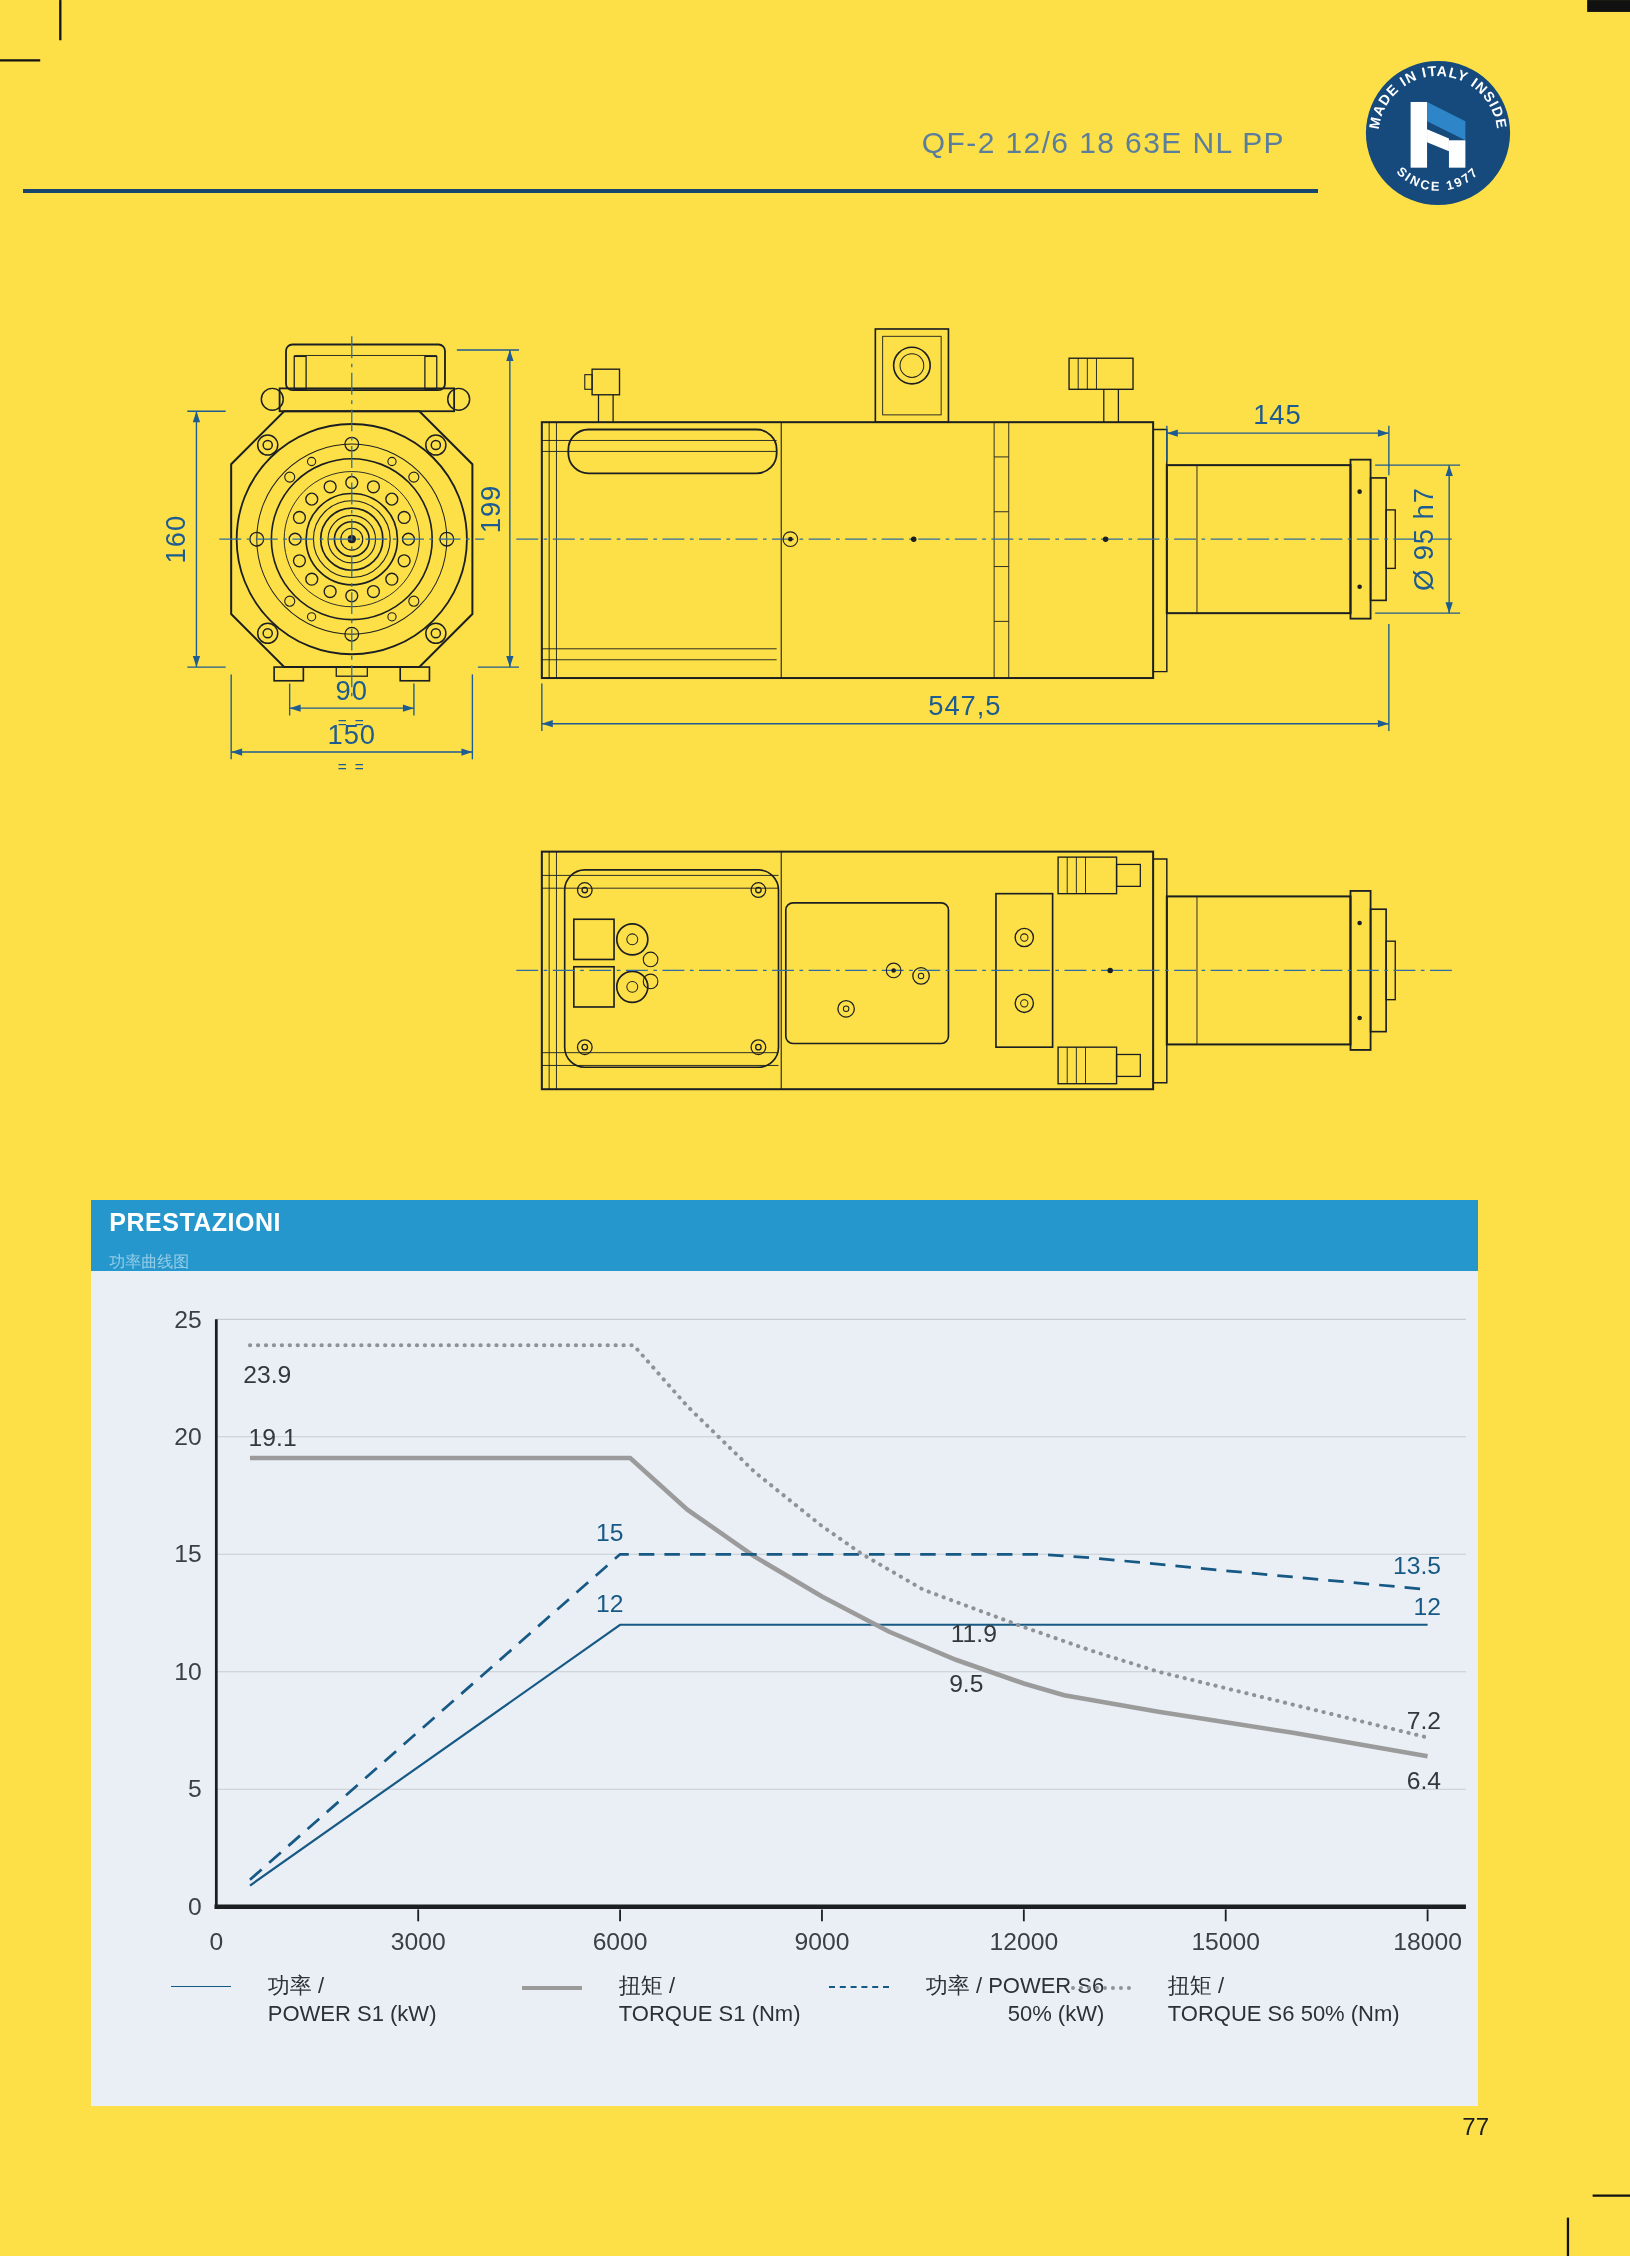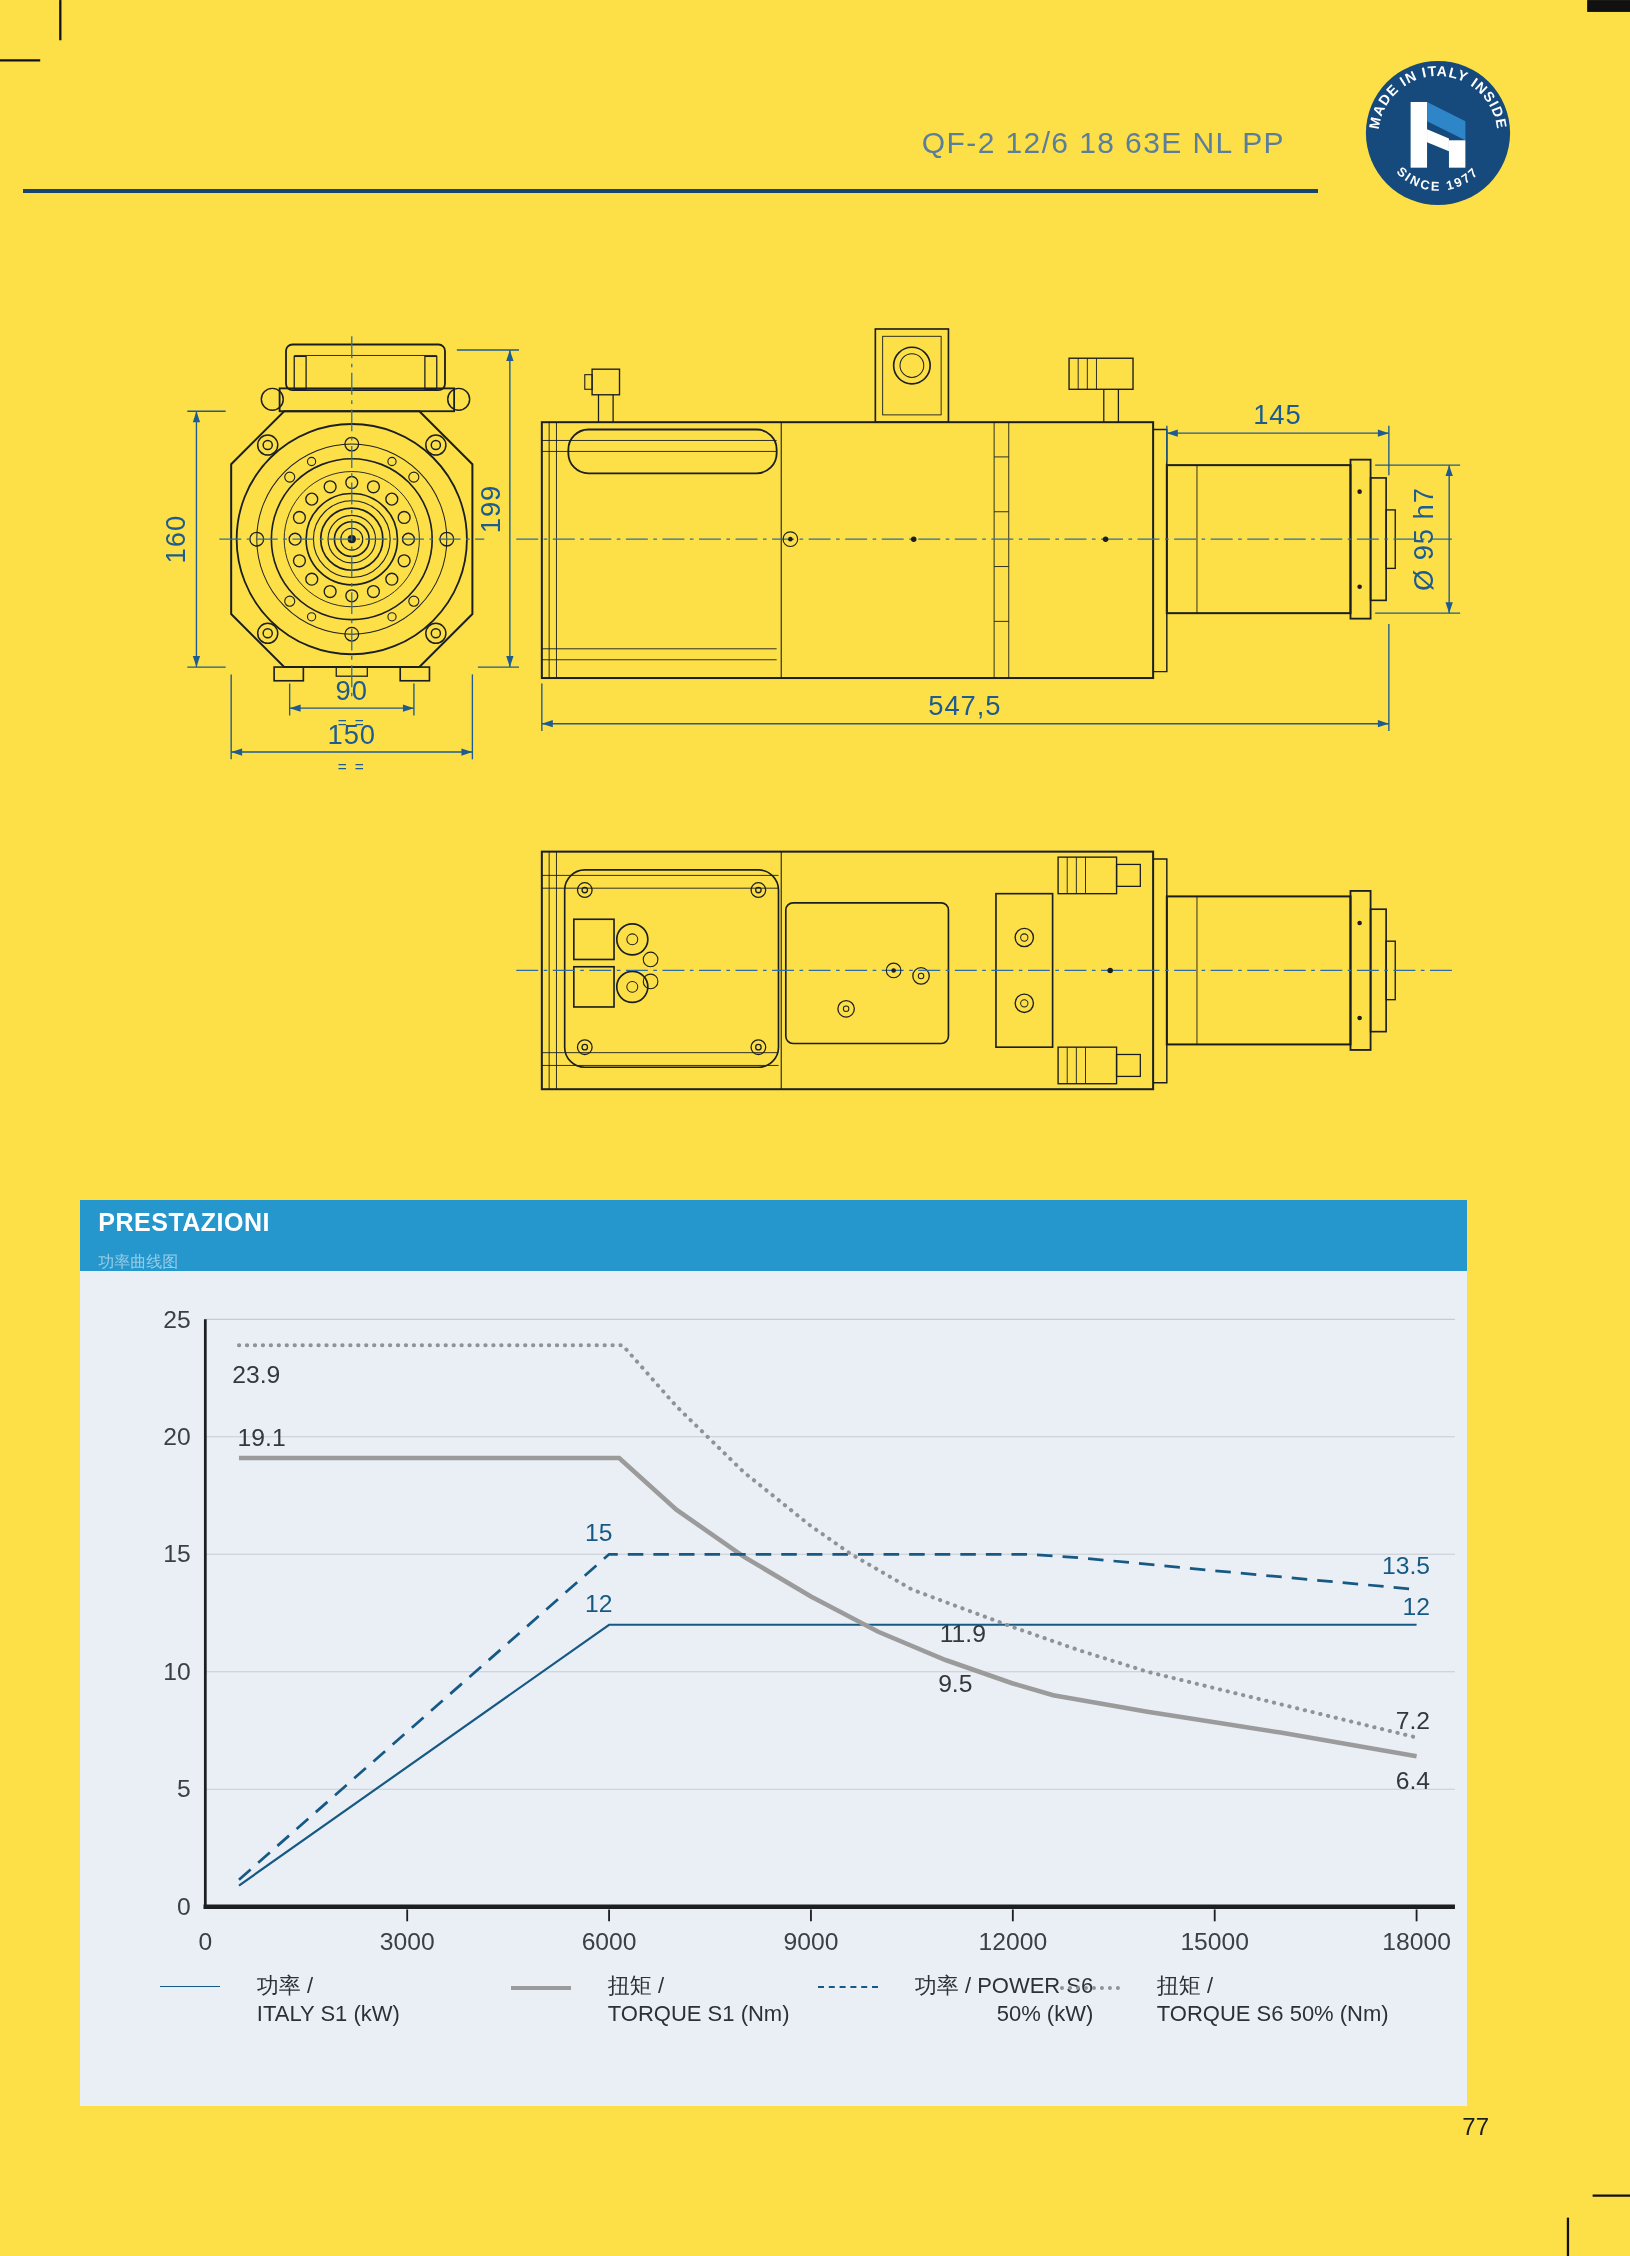--- a/index.html
+++ b/index.html
@@ -3,21 +3,21 @@
 <meta charset="utf-8">
 <style>
   html,body{margin:0;padding:0;background:#ffffff;}
   .page{position:relative;width:1631px;height:2257px;background:#fde047;
         font-family:"Liberation Sans",sans-serif;overflow:hidden;padding-left:16px;}
   .product-code{position:absolute;left:640px;top:126px;width:645px;text-align:right;
         font-size:30px;letter-spacing:1.4px;color:#5b7e9d;font-weight:400;}
   .header-rule{position:absolute;left:23px;top:189px;width:1295px;height:3.7px;background:#16466e;}
   .logo-wrap{position:absolute;left:1365px;top:60px;width:146px;height:146px;}
   .drawings-svg{position:absolute;left:0;top:0;}
-  .panel{position:absolute;left:80px;top:1200px;width:1387px;height:906px;background:#e9eff5;}
+  .panel{position:absolute;left:91px;top:1200px;width:1387px;height:906px;background:#e9eff5;}
   .band{position:absolute;left:0;top:0;width:100%;height:71px;background:#2697cd;box-sizing:border-box;padding:8.2px 0 0 18.3px;}
   .band-title{font-size:25px;font-weight:700;color:#ffffff;letter-spacing:0.5px;}
   .band-sub{font-size:16px;color:rgba(255,255,255,0.5);margin-top:15px;}
   .chart-svg{position:absolute;left:0;top:70px;}
   .tick{font-size:27px;fill:#3a4046;font-family:"Liberation Sans",sans-serif;}
   .ann{font-size:27px;font-family:"Liberation Sans",sans-serif;}
   .dimtxt{font-size:30px;fill:#1d5b90;font-family:"Liberation Sans",sans-serif;letter-spacing:1px;}
   .dimeq{font-size:17px;fill:#1d5b90;font-family:"Liberation Sans",sans-serif;letter-spacing:2px;}
   .legend-item{position:absolute;display:flex;gap:12.8px;}
   .swatch{width:60px;height:0;margin-top:13.7px;flex:0 0 60px;}
@@ -364,21 +364,21 @@
         <text x="1477.7333333333333" y="502.814" text-anchor="end" class="ann" fill="#33383d">7.2</text>
         <text x="1477.7333333333333" y="568.4" text-anchor="end" class="ann" fill="#33383d">6.4</text>
         <line x1="137" y1="54" x2="137" y2="699" stroke="#1c1f22" stroke-width="3"></line>
         <line x1="135" y1="697" x2="1505" y2="697" stroke="#1c1f22" stroke-width="5"></line>
       </svg>
 
     <div class="legend-item" style="left:80px;top:772px;">
       <div class="swatch sw-solid-thin-blue"></div>
       <div class="legend-text">
         <span>功率 /</span>
-        <span>ITALY S1 (kW)</span>
+        <span>POWER S1 (kW)</span>
       </div>
     </div>
     <div class="legend-item" style="left:431px;top:772px;">
       <div class="swatch sw-solid-thick-gray"></div>
       <div class="legend-text">
         <span>扭矩 /</span>
         <span>TORQUE S1 (Nm)</span>
       </div>
     </div>
     <div class="legend-item" style="left:738px;top:772px;text-align:right;">

